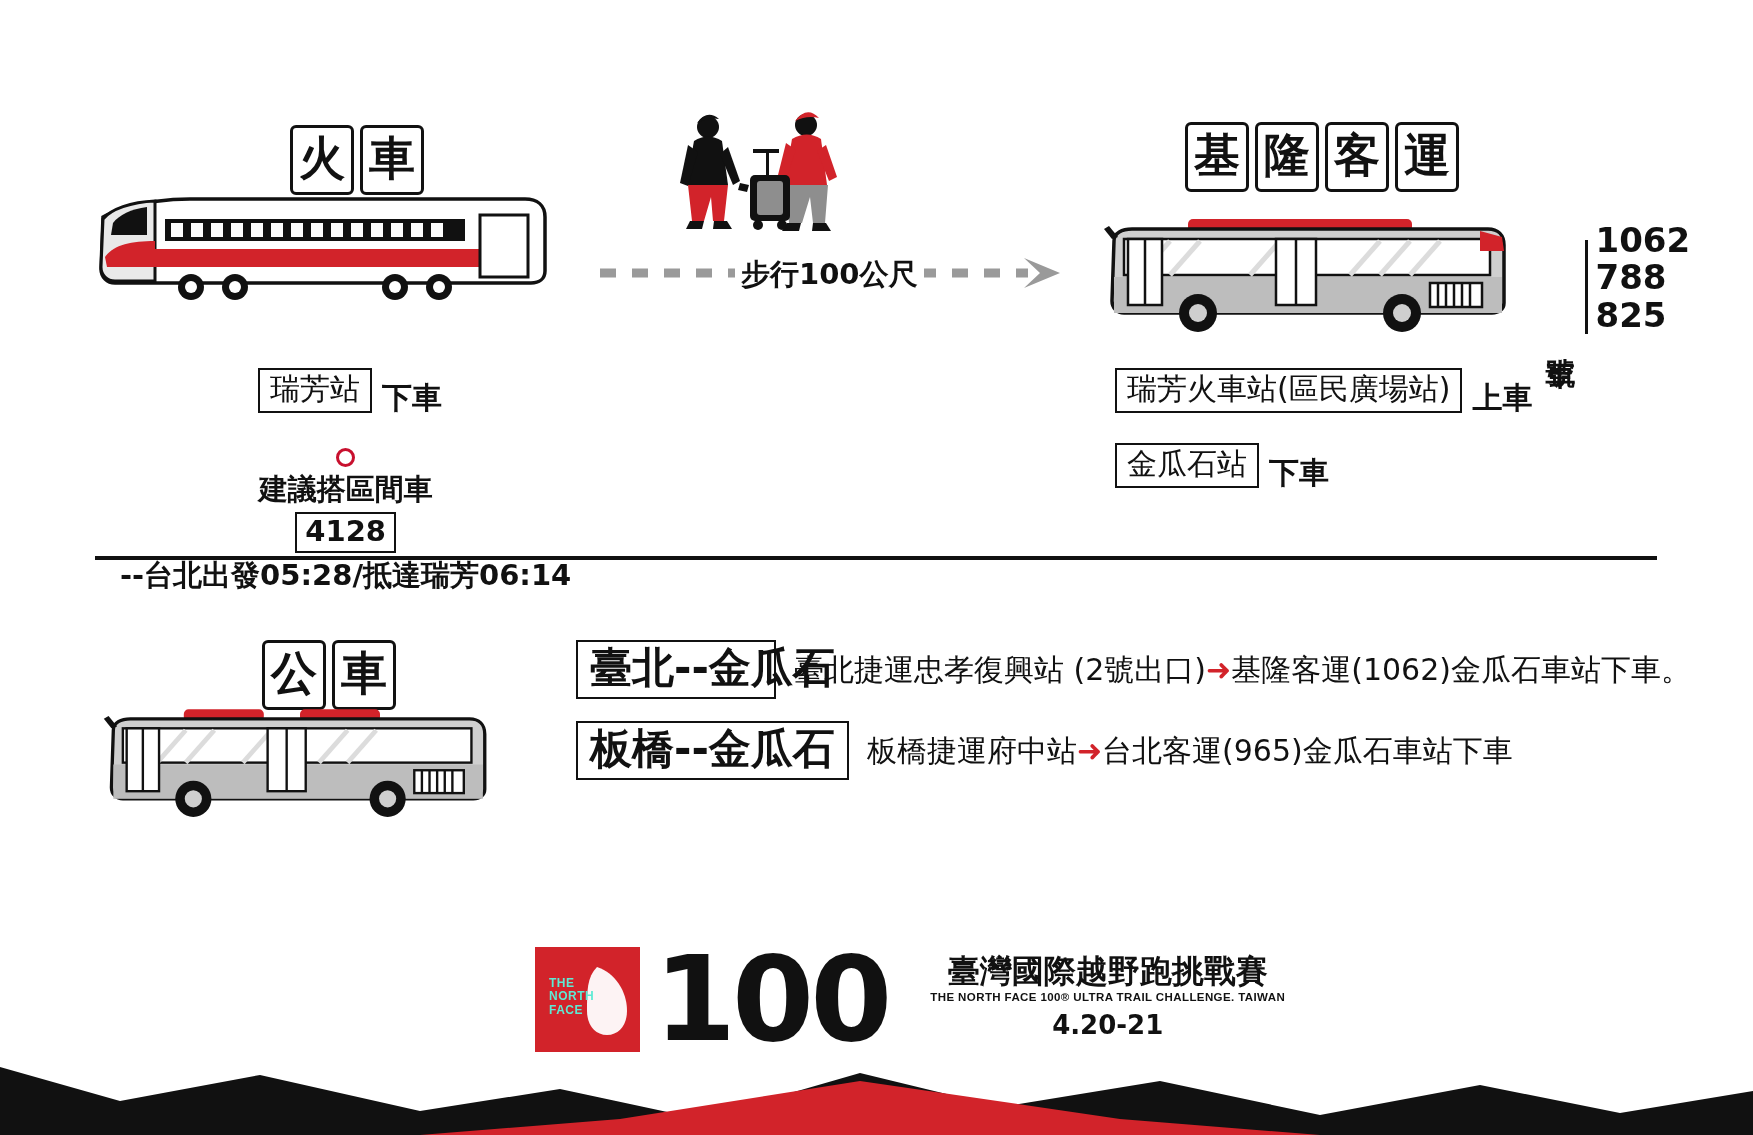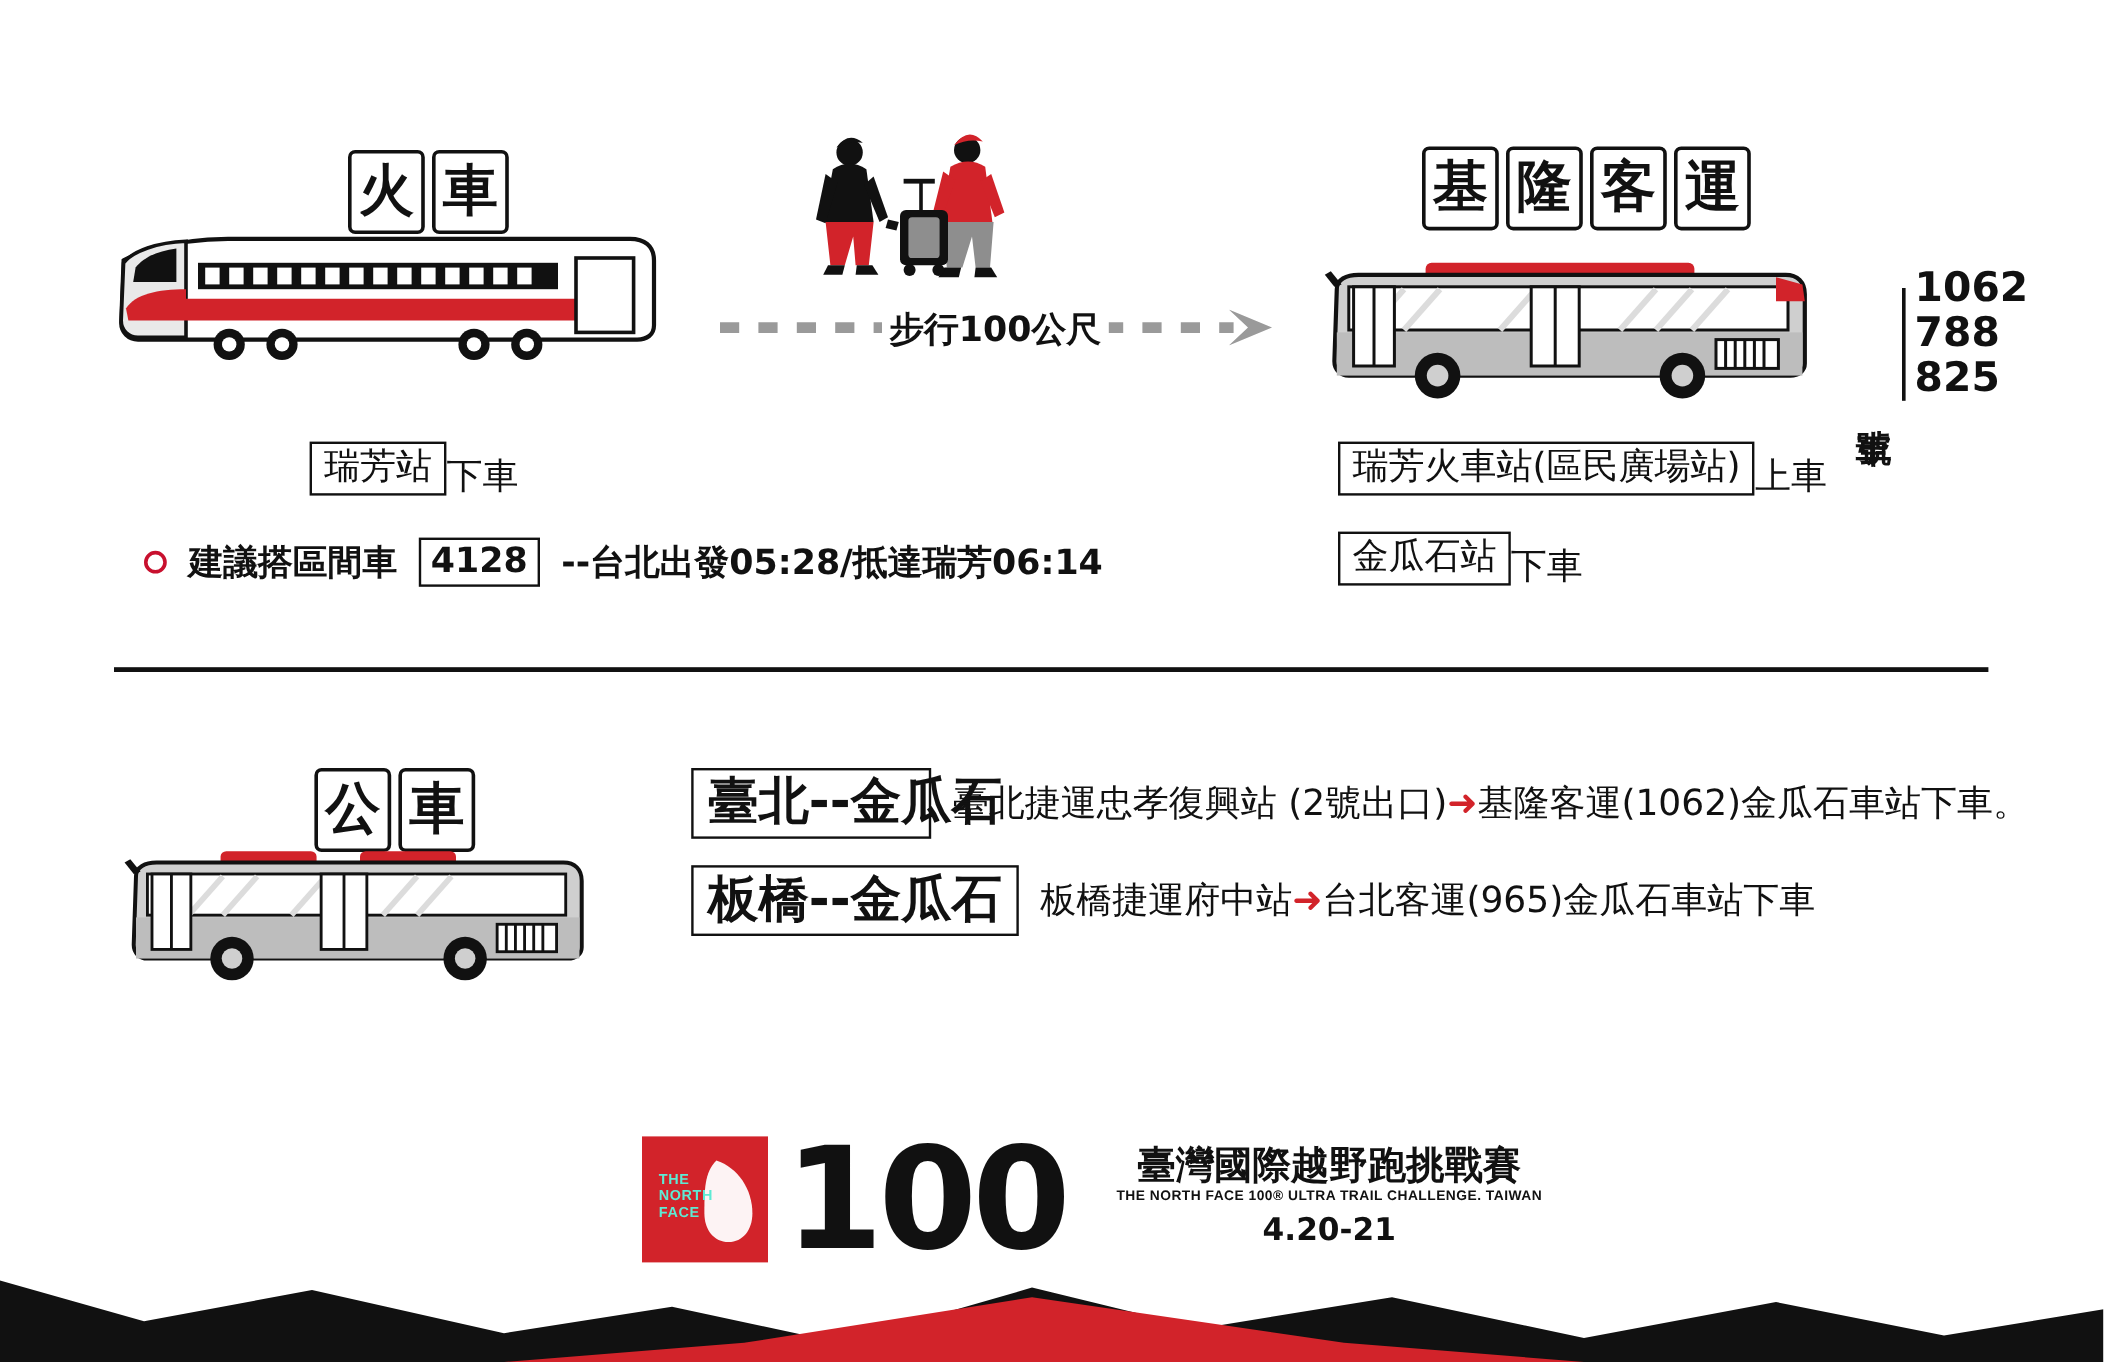--- a/index.html
+++ b/index.html
@@ -34,29 +34,30 @@
     display:inline-block;
     border:2.5px solid #111;
     padding:4px 10px 7px 10px;
     font-size:30px;
     font-weight:normal;
     line-height:1;
     font-family:"DejaVu Sans", sans-serif;
     background:#fff;
   }
   .after-plate {
-    font-size:30px; font-weight:normal; line-height:1;
-    font-family:"DejaVu Sans", sans-serif;
+    font-size:30px; font-weight:bold; line-height:1;
+    font-family:"DejaVu Sans", sans-serif;
+    margin-left:10px;
   }
 
   
   #train-heading { position:absolute; left:290px; top:125px; }
   #train-illustration { position:absolute; left:95px; top:195px; }
   #train-station-row { position:absolute; left:258px; top:368px; display:flex; align-items:flex-end; }
-  #train-note-row { position:absolute; left:120px; top:448px; display:flex; align-items:center; gap:18px; }
+  #train-note-row { position:absolute; left:120px; top:448px; display:flex; align-items:center; gap:8px;flex-direction:column; }
   #train-note-row .bullet {
     width:19px; height:19px; border-radius:50%;
     border:3px solid #c8102e; display:inline-block;
   }
   .note-text {
     font-size:29px; font-weight:bold; line-height:1;
     font-family:"DejaVu Sans", sans-serif;
   }
   .note-plate {
     display:inline-block;

